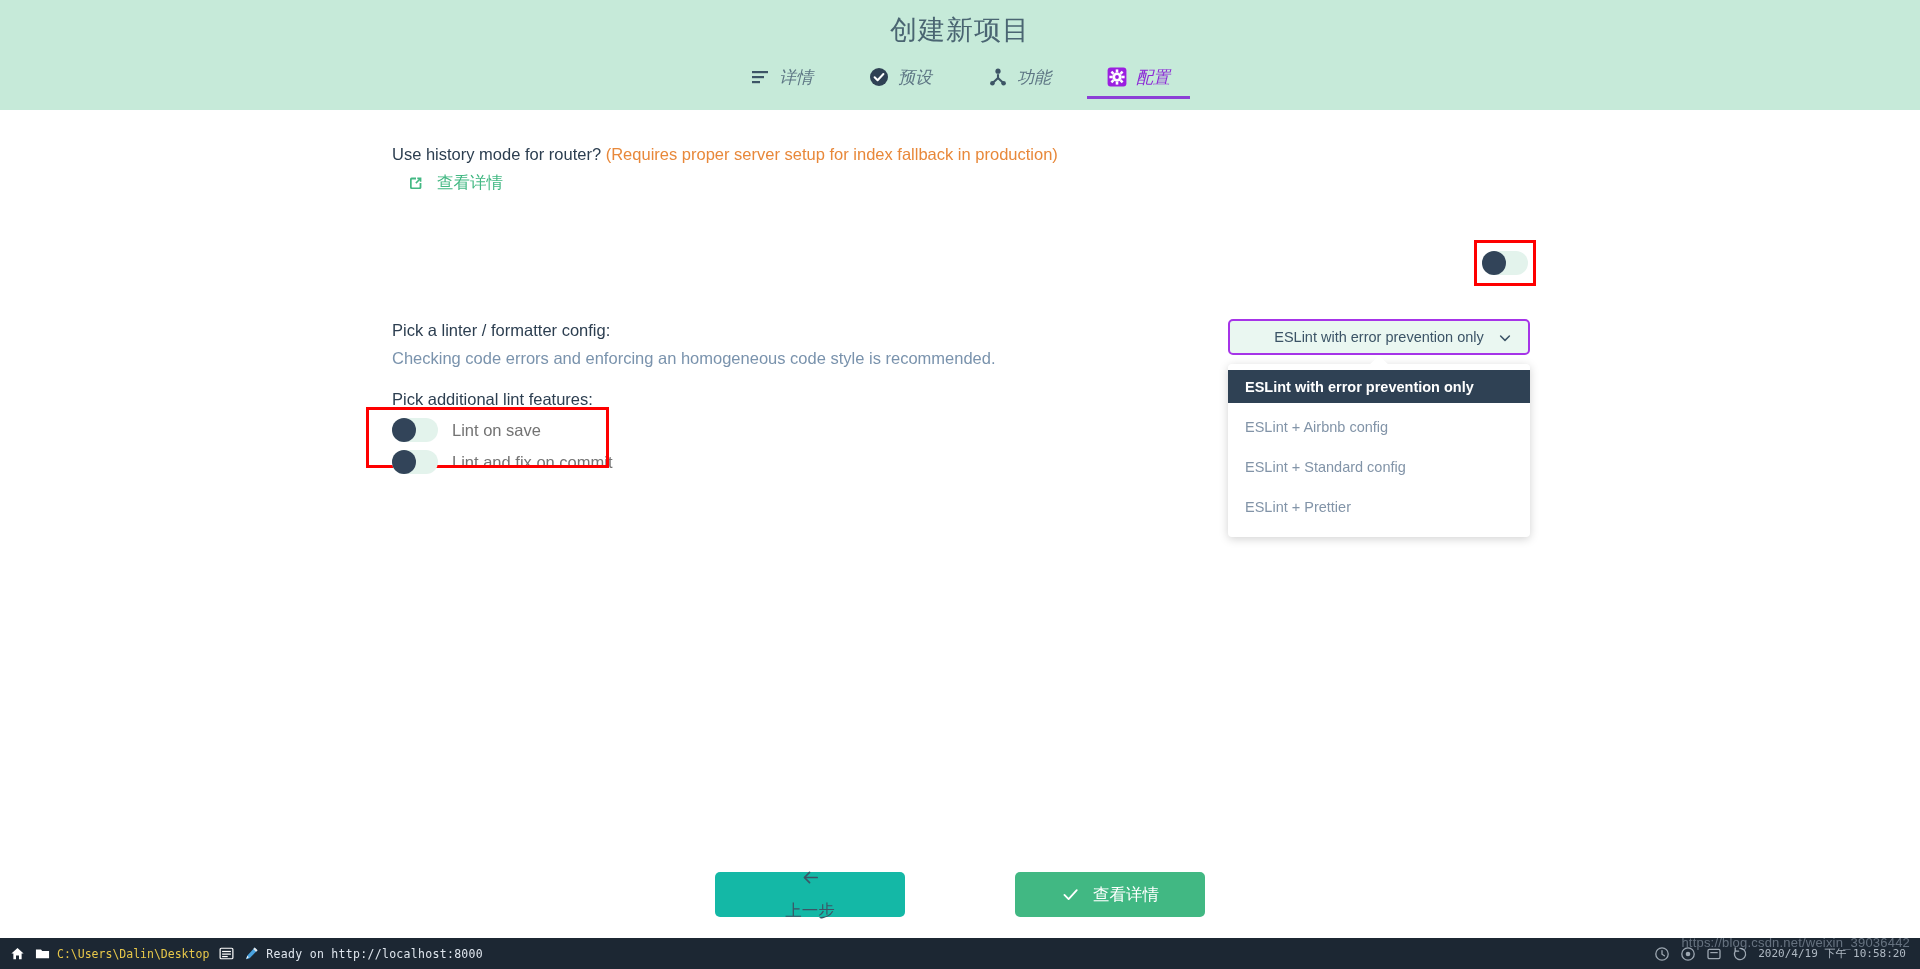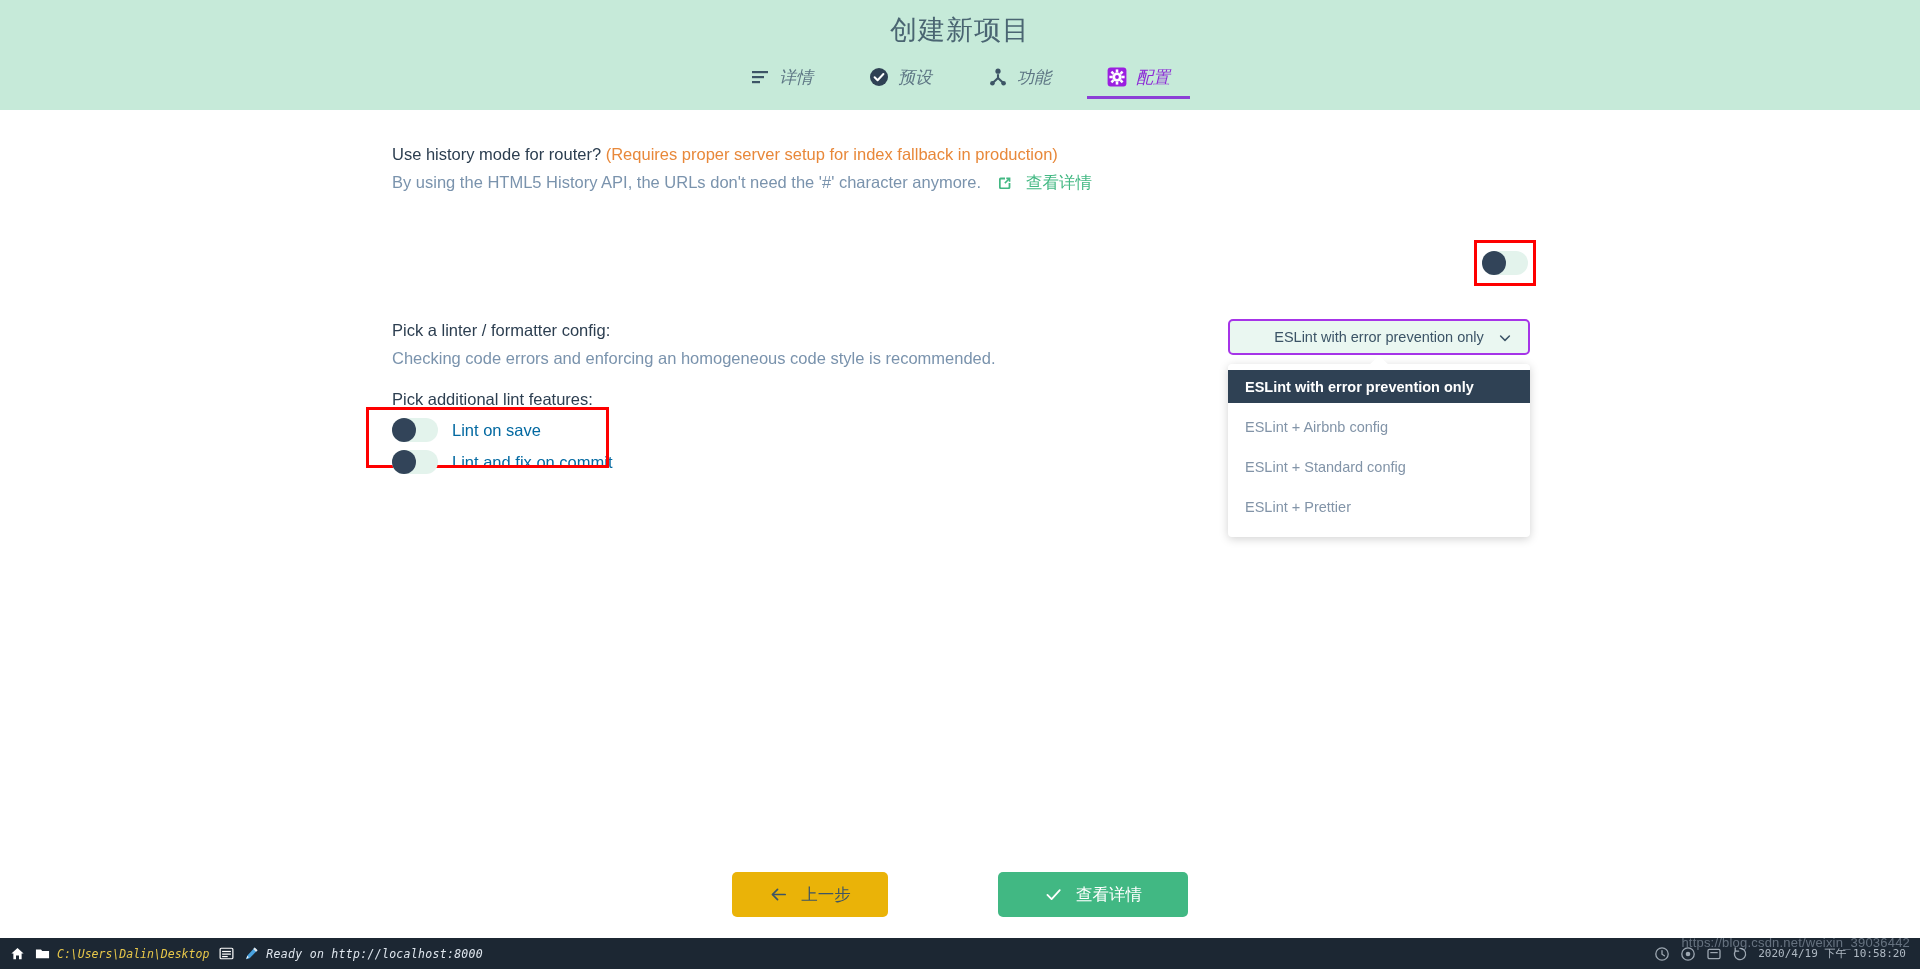--- a/index.html
+++ b/index.html
@@ -272,21 +272,21 @@
   .lf-item {
     display: flex;
     align-items: center;
     gap: 14px;
     height: 24px;
     margin-top: 8px;
     margin-left: 0px;
   }
   .lf-label {
     font-size: 16.5px;
-    color: #0369a1;
+    color: #737373;
     white-space: nowrap;
   }
 
   
   .footer-btns {
     position: absolute;
     left: 0;
     top: 762px;
     width: 1920px;
     display: flex;
@@ -299,23 +299,24 @@
     display: flex;
     align-items: center;
     justify-content: center;
     gap: 13px;
     font-size: 16.5px;
     cursor: pointer;
     box-sizing: border-box;
     border: none;
   }
   .btn-prev {
-    width: 156px;
-    background: #eab308;
+    width: 190px;
+    background: #14b8a6;
     color: #3d5566;
+    flex-direction: column;
   }
   .btn-create {
     width: 190px;
     background: #41b883;
     color: #ffffff;
   }
   .btn-icon { width: 19px; height: 19px; display: block; }
 
   
   .taskbar {
@@ -329,21 +330,20 @@
     align-items: center;
     font-family: "DejaVu Sans Mono", monospace;
     font-size: 11.5px;
   }
   .tb-item {
     display: flex;
     align-items: center;
     gap: 7px;
     margin-left: 10px;
     white-space: nowrap;
-    font-style: italic;
   }
   .tb-icon { width: 15px; height: 15px; display: block; flex: 0 0 auto; }
   .tb-path { color: #e8c84a; }
   .tb-ready { color: #dfe6ee; letter-spacing: 0.3px; }
   .tb-right {
     position: absolute;
     right: 0;
     top: 0;
     height: 31px;
     display: flex;
@@ -452,21 +452,20 @@
   </div>
 
   <div class="content">
 
     <div class="row-history">
       <div class="q-line">
         <span>Use history mode for router?</span>
         <span class="q-warn">(Requires proper server setup for index fallback in production)</span>
       </div>
       <div class="q-desc">
-        <span class="q-desc-text">By using the HTML5 History API, the URLs don't need the '#' character anymore.</span>
         <span class="ext-link">
           <span>
             <svg class="ext-icon" viewBox="0 0 16 16">
               <path d="M2 4.2 A1.6 1.6 0 0 1 3.6 2.6 H8 V4.4 H4 A0.4 0.4 0 0 0 3.7 4.8 V12 A0.4 0.4 0 0 0 4.1 12.4 H11.2 A0.4 0.4 0 0 0 11.6 12 V8 H13.4 V12.4 A1.6 1.6 0 0 1 11.8 14 H3.6 A1.6 1.6 0 0 1 2 12.4 Z" fill="#43b883"></path>
               <path d="M9.3 2.6 H13.4 V6.7 H11.8 V5.3 L8.4 8.7 L7.3 7.6 L10.7 4.2 H9.3 Z" fill="#43b883"></path>
             </svg>
           </span>
           <span>查看详情</span>
         </span>
       </div>

